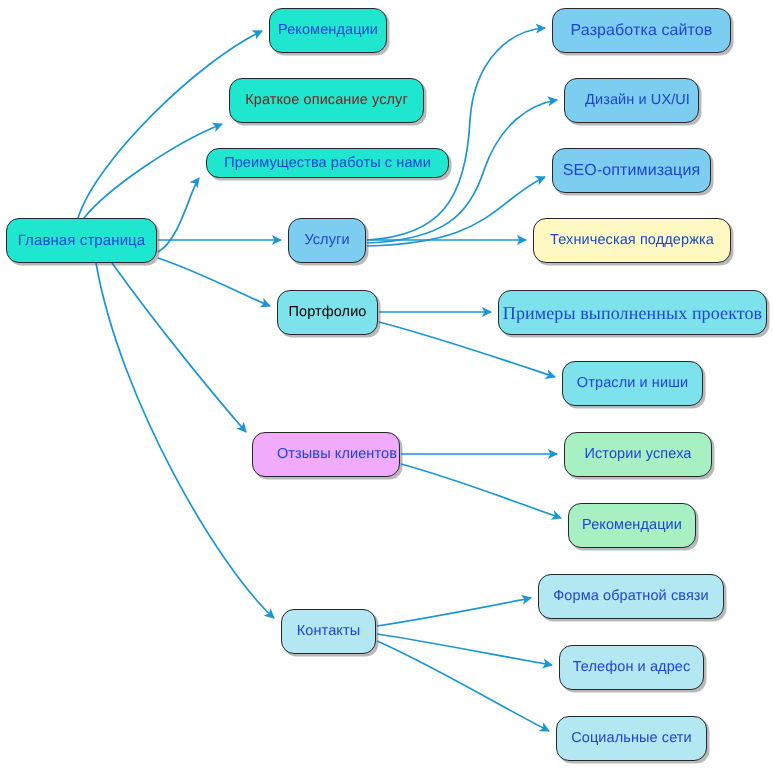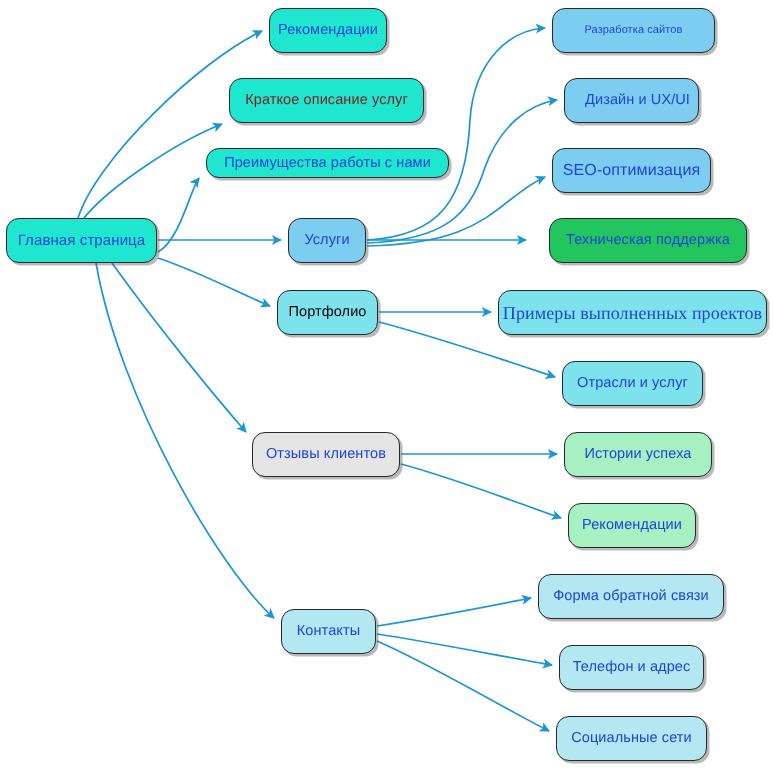--- a/index.html
+++ b/index.html
@@ -89,42 +89,42 @@
       </div>
       <div class="node" style="left: 229px; top: 78px; width: 195px; height: 45px; background: rgb(31, 230, 207); font-size: 14.5px; border-color: rgb(38, 40, 43); color: #7f1d1d;">
         <span class="node-label">Краткое описание услуг</span>
       </div>
       <div class="node" style="left: 206px; top: 148px; width: 243px; height: 30px; background: rgb(31, 230, 207); font-size: 14.5px; border-color: rgb(38, 40, 43); color: rgb(31, 69, 214);">
         <span class="node-label">Преимущества работы с нами</span>
       </div>
       <div class="node" style="left: 288px; top: 218px; width: 78px; height: 45px; background: rgb(124, 205, 240); font-size: 14.5px; border-color: rgb(38, 40, 43); color: rgb(31, 69, 214);">
         <span class="node-label">Услуги</span>
       </div>
-      <div class="node" style="left: 552px; top: 8px; width: 163px; height: 45px; background: rgb(124, 205, 240); font-size: 11px; border-color: rgb(38, 40, 43); color: rgb(31, 69, 214);">
+      <div class="node" style="left: 552px; top: 8px; width: 179px; height: 45px; background: rgb(124, 205, 240); font-size: 16px; border-color: rgb(38, 40, 43); color: rgb(31, 69, 214);">
         <span class="node-label">Разработка сайтов</span>
       </div>
       <div class="node" style="left: 564px; top: 78px; width: 135px; height: 45px; background: rgb(124, 205, 240); font-size: 14.5px; border-color: rgb(38, 40, 43); color: rgb(31, 69, 214); padding-left: 12px;">
         <span class="node-label">Дизайн и UX/UI</span>
       </div>
       <div class="node" style="left: 552px; top: 148px; width: 159px; height: 45px; background: rgb(124, 205, 240); font-size: 16px; border-color: rgb(38, 40, 43); color: rgb(31, 69, 214);">
         <span class="node-label">SEO-оптимизация</span>
       </div>
-      <div class="node" style="left: 533px; top: 218px; width: 198px; height: 45px; background: #22c55e; font-size: 14.5px; border-color: rgb(38, 40, 43); color: rgb(31, 69, 214); margin-left: 16px;">
+      <div class="node" style="left: 533px; top: 218px; width: 198px; height: 45px; background: #fef9c3; font-size: 14.5px; border-color: rgb(38, 40, 43); color: rgb(31, 69, 214);">
         <span class="node-label">Техническая поддержка</span>
       </div>
       <div class="node" style="left: 277px; top: 290px; width: 101px; height: 45px; background: rgb(125, 226, 236); font-size: 14.5px; border-color: rgb(38, 40, 43); color: #000000;">
         <span class="node-label">Портфолио</span>
       </div>
       <div class="node" style="left: 498px; top: 290px; width: 269px; height: 45px; background: rgb(125, 226, 236); font-size: 18px; border-color: rgb(38, 40, 43); color: rgb(31, 69, 214); font-family: Liberation Serif, serif;">
         <span class="node-label">Примеры выполненных проектов</span>
       </div>
       <div class="node" style="left: 562px; top: 361px; width: 141px; height: 45px; background: rgb(125, 226, 236); font-size: 14.5px; border-color: rgb(38, 40, 43); color: rgb(31, 69, 214);">
-        <span class="node-label">Отрасли и услуг</span>
+        <span class="node-label">Отрасли и ниши</span>
       </div>
-      <div class="node" style="left: 252px; top: 432px; width: 148px; height: 45px; background: #e5e5e5; font-size: 14.5px; border-color: rgb(38, 40, 43); color: rgb(31, 69, 214);">
+      <div class="node" style="left: 252px; top: 432px; width: 148px; height: 45px; background: #f0abfc; font-size: 14.5px; border-color: rgb(38, 40, 43); color: rgb(31, 69, 214); justify-content: flex-end;">
         <span class="node-label">Отзывы клиентов</span>
       </div>
       <div class="node" style="left: 564px; top: 432px; width: 148px; height: 45px; background: rgb(167, 240, 194); font-size: 14.5px; border-color: rgb(38, 40, 43); color: rgb(31, 69, 214);">
         <span class="node-label">Истории успеха</span>
       </div>
       <div class="node" style="left: 568px; top: 503px; width: 128px; height: 45px; background: rgb(167, 240, 194); font-size: 14.5px; border-color: rgb(38, 40, 43); color: rgb(31, 69, 214);">
         <span class="node-label">Рекомендации</span>
       </div>
       <div class="node" style="left: 281px; top: 609px; width: 95px; height: 45px; background: rgb(179, 231, 242); font-size: 14.5px; border-color: rgb(38, 40, 43); color: rgb(31, 69, 214);">
         <span class="node-label">Контакты</span>

